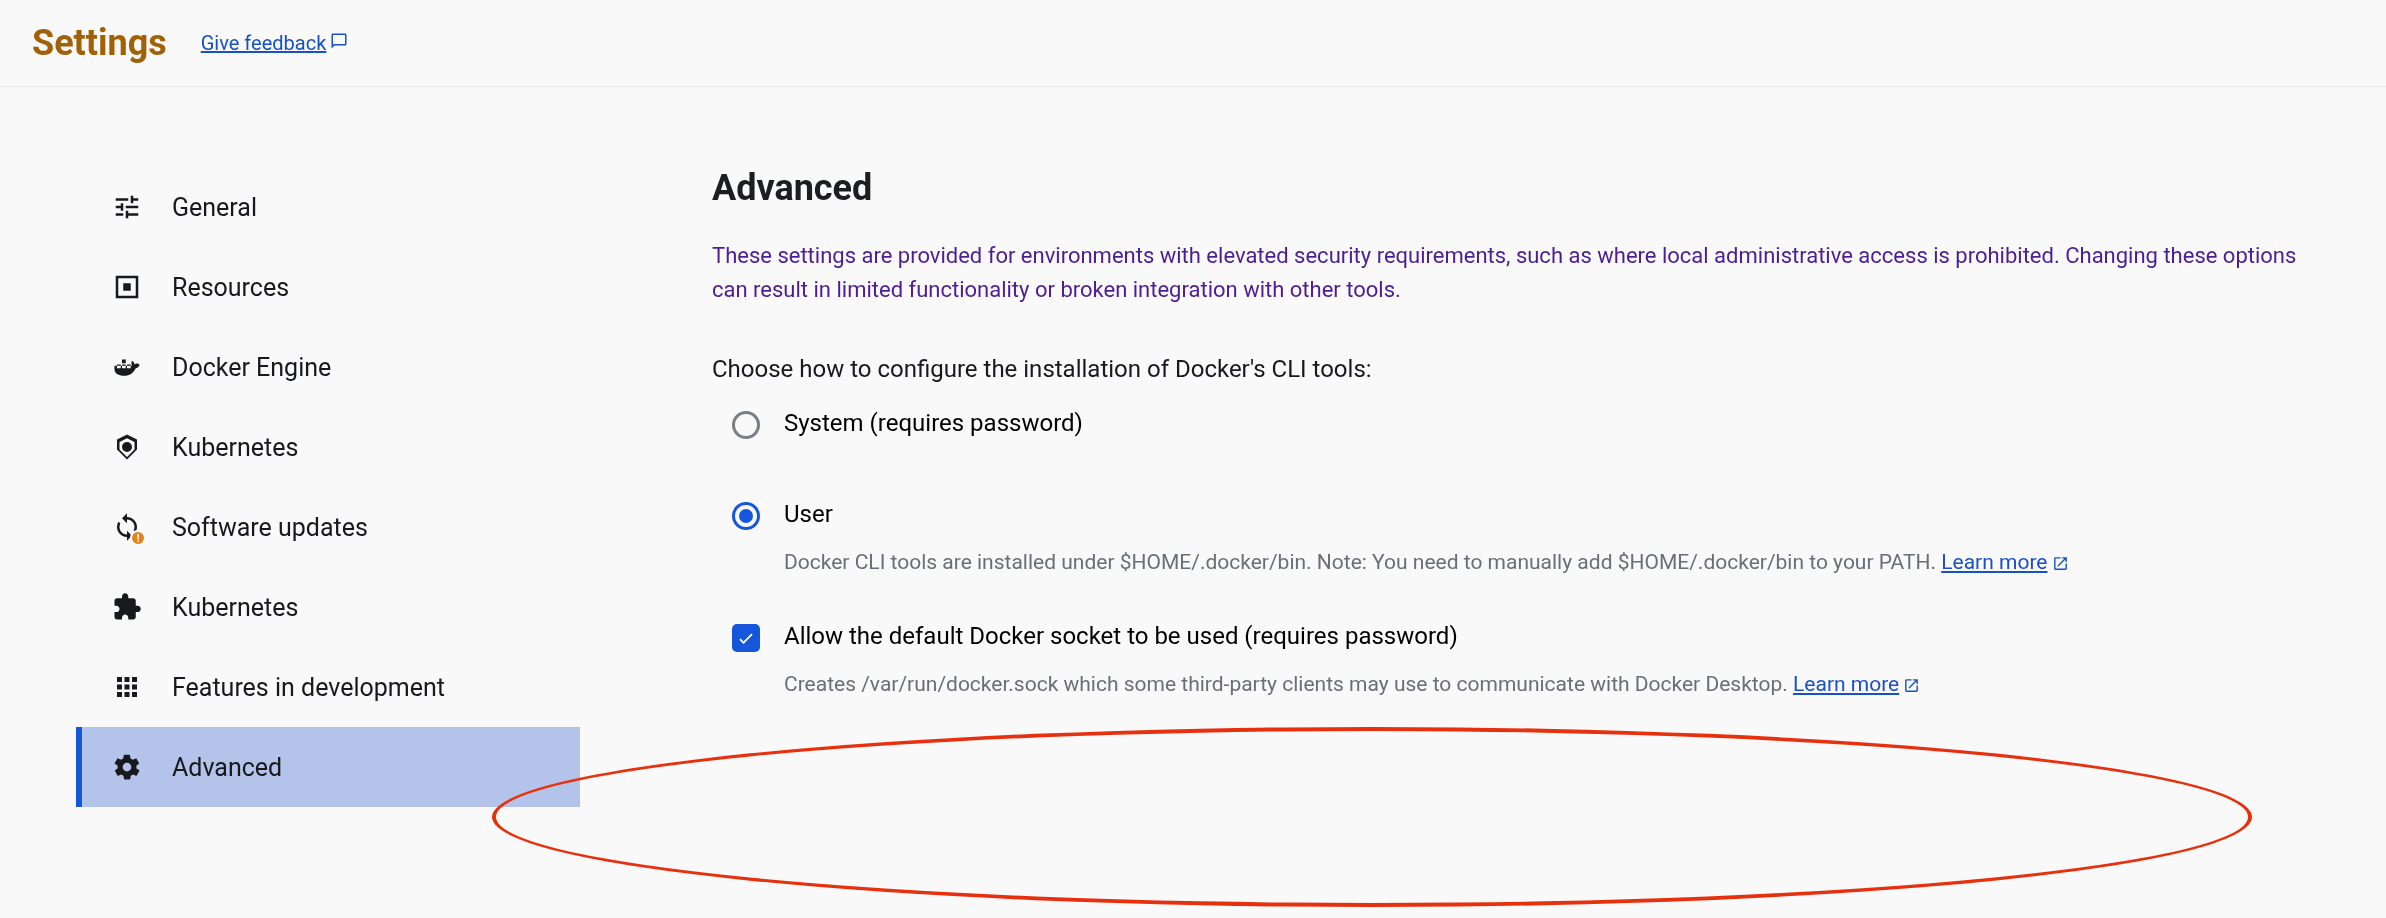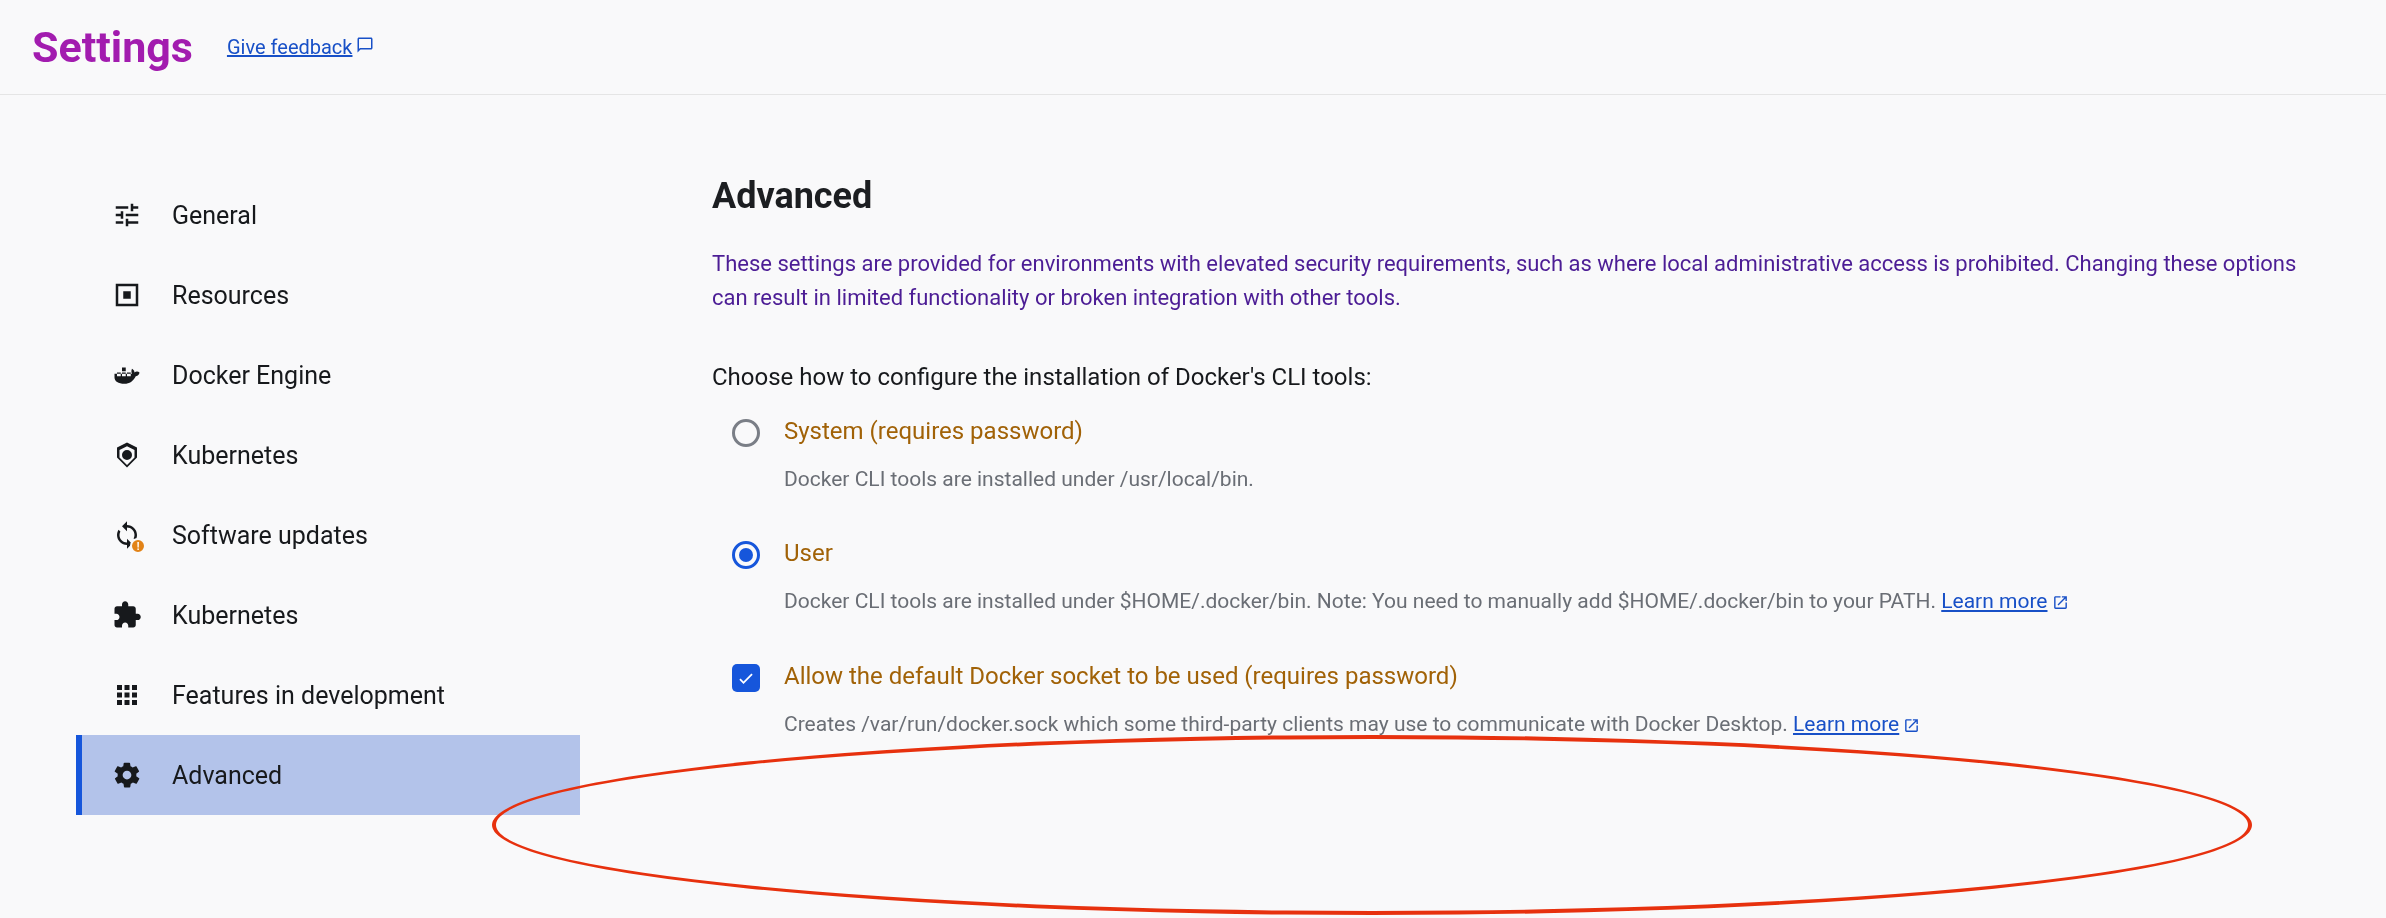--- a/index.html
+++ b/index.html
@@ -16,23 +16,23 @@
       overflow: hidden;
     }
     .header {
       display: flex;
       align-items: center;
       padding: 22px 32px;
       border-bottom: 1px solid #e5e5e5;
       gap: 34px;
     }
     .header-title {
-      font-size: 43px;
+      font-size: 36px;
       font-weight: 700;
-      color: #a21caf;
+      color: #a16207;
     }
     .header-feedback {
       color: #1850c7;
       text-decoration: underline;
       font-size: 20px;
       cursor: pointer;
       display: inline-flex;
       align-items: center;
       gap: 4px;
       justify-content: flex-end;
@@ -161,21 +161,21 @@
       display: none;
     }
     .radio-outer.selected .radio-inner {
       display: block;
     }
     .option-text {
       flex: 1;
     }
     .option-label {
       font-size: 24px;
-      color: #a16207;
+      color: #000000;
       margin-bottom: 18px;
       line-height: 1.2;
     }
     .option-help {
       font-size: 21px;
       color: #6a6e75;
       line-height: 1.5;
     }
     .option-help a, .learn-more {
       color: #1850c7;
@@ -317,21 +317,20 @@
 
   <div class="main">
     <h1 class="main-title">Advanced</h1>
     <p class="main-desc">These settings are provided for environments with elevated security requirements, such as where local administrative access is prohibited. Changing these options can result in limited functionality or broken integration with other tools.</p>
     <p class="cli-prompt">Choose how to configure the installation of Docker's CLI tools:</p>
 
     <div class="option-block">
       <span class="radio-outer"></span>
       <div class="option-text">
         <div class="option-label">System (requires password)</div>
-        <div class="option-help">Docker CLI tools are installed under /usr/local/bin.</div>
       </div>
     </div>
 
     <div class="option-block">
       <span class="radio-outer selected">
           <span class="radio-inner"></span>
         </span>
       <div class="option-text">
         <div class="option-label">User</div>
         <div class="option-help">

